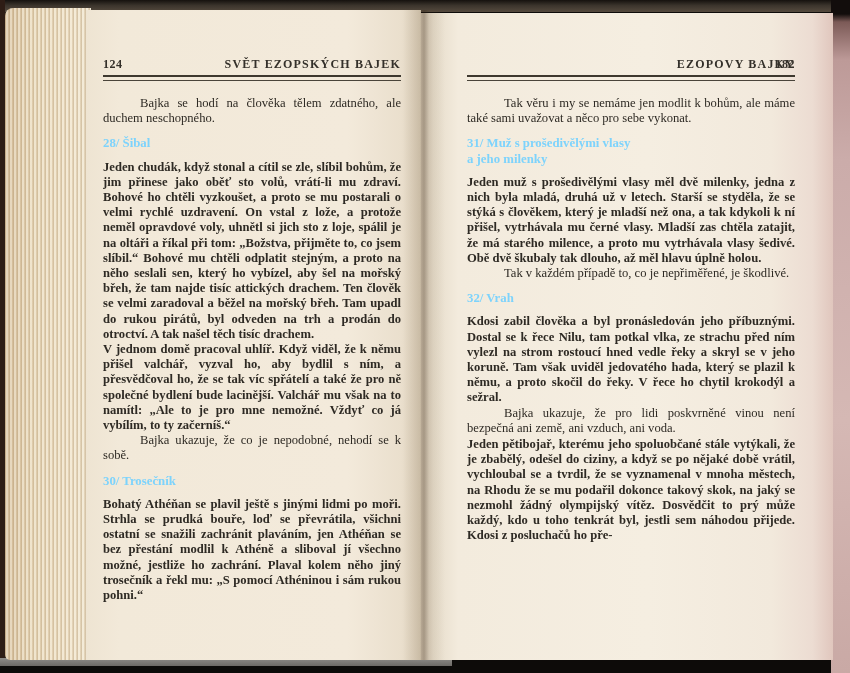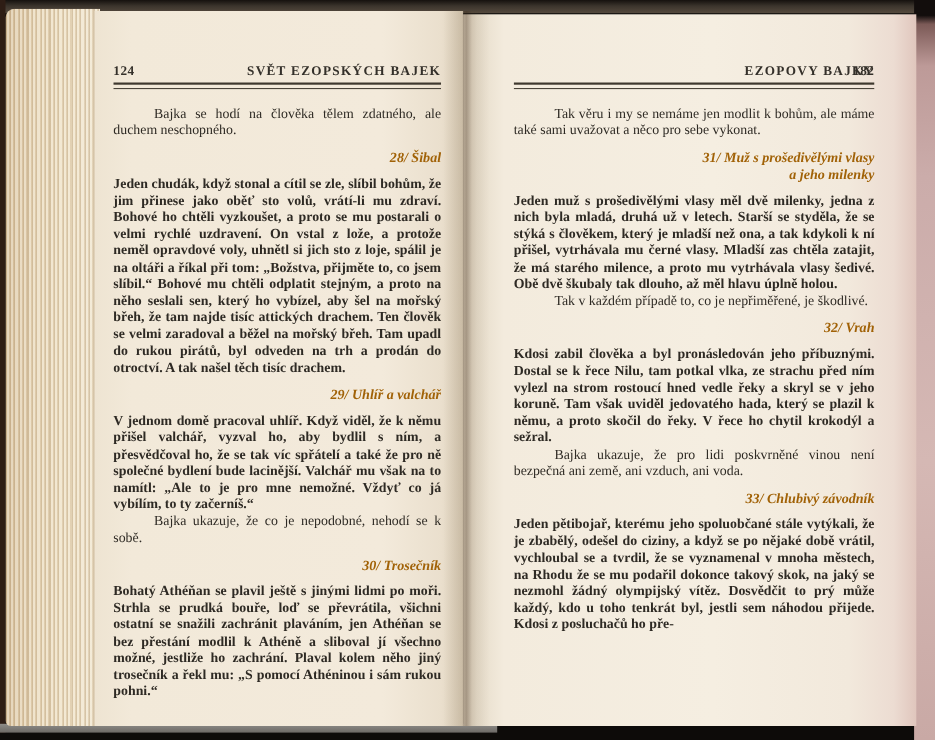--- a/index.html
+++ b/index.html
@@ -54,22 +54,22 @@
   .head-row .pageno{position:absolute;top:0;letter-spacing:.5px;}
   .head-row .pageno.l{left:0;}
   .head-row .pageno.r{right:0;}
   .head-row .running{display:block;text-align:right;}
   .rule{margin-top:3px;height:3px;border-top:2px solid #3e382e;border-bottom:1px solid #4a443a;}
 
   .blocks{margin-top:15px;}
   .moral{text-indent:37px;text-align:justify;margin:0 0 1px 0;}
   .para{text-align:justify;margin:0;font-weight:bold;}
   .heading{
-    text-align:right;font-style:italic;font-size:12.8px;
-    margin:10px 0 8px 0;white-space:pre-line;color:#a16207;
+    text-align:left;font-size:12.8px;
+    margin:10px 0 8px 0;white-space:pre-line;color:#7dd3fc;
   }
 </style>
 </head>
 <body>
 
 <div class="photo">
   <div class="top-band"></div>
   <div class="cover-sliver"></div>
   <div class="bottom-gray"></div>
   <div class="fore-edge"></div>
@@ -83,21 +83,20 @@
   <div class="page-text lp-text">
     <div class="head-row">
       <span class="pageno l">124</span>
       <span class="running">SVĚT EZOPSKÝCH BAJEK</span>
     </div>
     <div class="rule"></div>
     <div class="blocks">
       <p class="moral">Bajka se hodí na člověka tělem zdatného, ale duchem neschopného.</p>
       <h3 class="heading">28/ Šibal</h3>
       <p class="para">Jeden chudák, když stonal a cítil se zle, slíbil bohům, že jim přinese jako oběť sto volů, vrátí-li mu zdraví. Bohové ho chtěli vyzkoušet, a proto se mu postarali o velmi rychlé uzdravení. On vstal z lože, a protože neměl opravdové voly, uhnětl si jich sto z loje, spálil je na oltáři a říkal při tom: „Božstva, přijměte to, co jsem slíbil.“ Bohové mu chtěli odplatit stejným, a proto na něho seslali sen, který ho vybízel, aby šel na mořský břeh, že tam najde tisíc attických drachem. Ten člověk se velmi zaradoval a běžel na mořský břeh. Tam upadl do rukou pirátů, byl odveden na trh a prodán do otroctví. A tak našel těch tisíc drachem.</p>
-      <h3 class="heading">29/ Uhlíř a valchář</h3>
       <p class="para">V jednom domě pracoval uhlíř. Když viděl, že k němu přišel valchář, vyzval ho, aby bydlil s ním, a přesvědčoval ho, že se tak víc spřátelí a také že pro ně společné bydlení bude lacinější. Valchář mu však na to namítl: „Ale to je pro mne nemožné. Vždyť co já vybílím, to ty začerníš.“</p>
       <p class="moral">Bajka ukazuje, že co je nepodobné, nehodí se k sobě.</p>
       <h3 class="heading">30/ Trosečník</h3>
       <p class="para">Bohatý Athéňan se plavil ještě s jinými lidmi po moři. Strhla se prudká bouře, loď se převrátila, všichni ostatní se snažili zachránit plaváním, jen Athéňan se bez přestání modlil k Athéně a sliboval jí všechno možné, jestliže ho zachrání. Plaval kolem něho jiný trosečník a řekl mu: „S pomocí Athéninou i sám rukou pohni.“</p>
     </div>
   </div>
 
   <div class="page-text rp-text">
     <div class="head-row">
       <span class="running">EZOPOVY BAJKY</span>
@@ -106,17 +105,16 @@
     <div class="rule"></div>
     <div class="blocks">
       <p class="moral">Tak věru i my se nemáme jen modlit k bohům, ale máme také sami uvažovat a něco pro sebe vykonat.</p>
       <h3 class="heading">31/ Muž s prošedivělými vlasy
 a jeho milenky</h3>
       <p class="para">Jeden muž s prošedivělými vlasy měl dvě milenky, jedna z nich byla mladá, druhá už v letech. Starší se styděla, že se stýká s člověkem, který je mladší než ona, a tak kdykoli k ní přišel, vytrhávala mu černé vlasy. Mladší zas chtěla zatajit, že má starého milence, a proto mu vytrhávala vlasy šedivé. Obě dvě škubaly tak dlouho, až měl hlavu úplně holou.</p>
       <p class="moral">Tak v každém případě to, co je nepřiměřené, je škodlivé.</p>
       <h3 class="heading">32/ Vrah</h3>
       <p class="para">Kdosi zabil člověka a byl pronásledován jeho příbuznými. Dostal se k řece Nilu, tam potkal vlka, ze strachu před ním vylezl na strom rostoucí hned vedle řeky a skryl se v jeho koruně. Tam však uviděl jedovatého hada, který se plazil k němu, a proto skočil do řeky. V řece ho chytil krokodýl a sežral.</p>
       <p class="moral">Bajka ukazuje, že pro lidi poskvrněné vinou není bezpečná ani země, ani vzduch, ani voda.</p>
-      <h3 class="heading">33/ Chlubivý závodník</h3>
       <p class="para">Jeden pětibojař, kterému jeho spoluobčané stále vytýkali, že je zbabělý, odešel do ciziny, a když se po nějaké době vrátil, vychloubal se a tvrdil, že se vyznamenal v mnoha městech, na Rhodu že se mu podařil dokonce takový skok, na jaký se nezmohl žádný olympijský vítěz. Dosvědčit to prý může každý, kdo u toho tenkrát byl, jestli sem náhodou přijede. Kdosi z posluchačů ho pře-</p>
     </div>
   </div>
 </div>
 
 </body></html>

